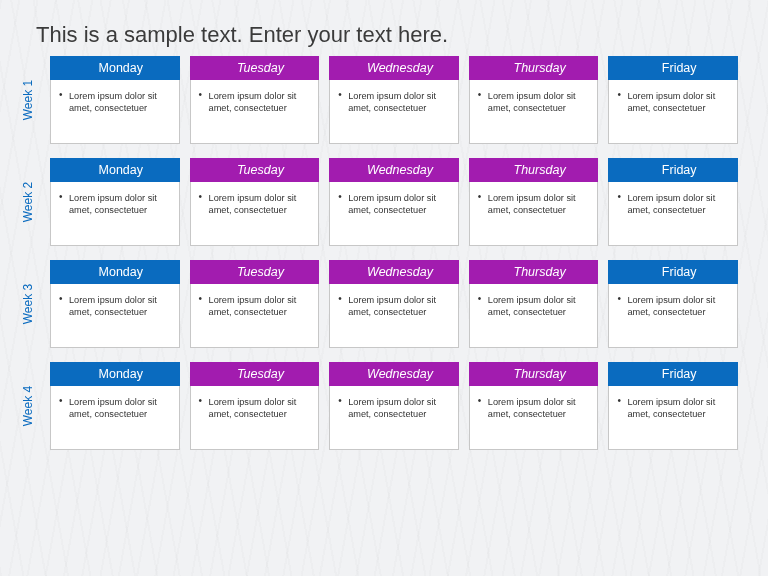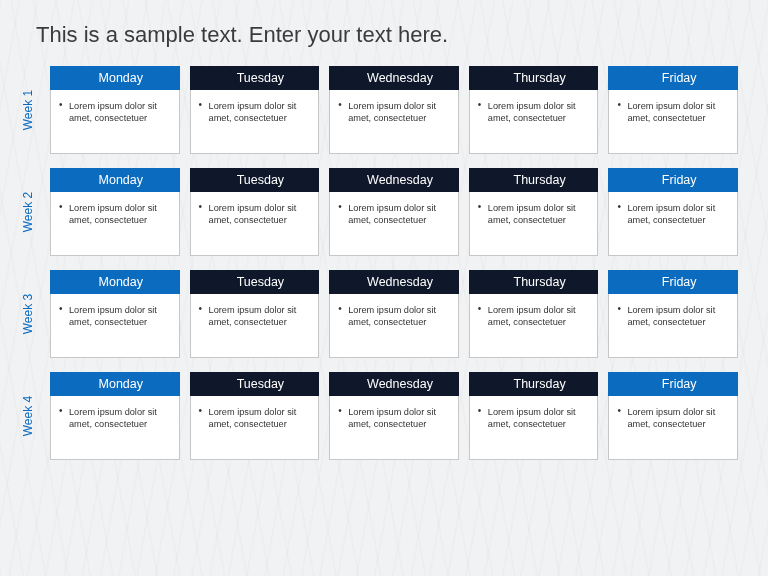--- a/index.html
+++ b/index.html
@@ -19,21 +19,21 @@
   }
   .page {
     position: relative;
     padding: 22px 30px 18px 30px;
     width: 100%; height: 100%;
   }
   .title {
     font-size: 22px;
     color: #3b3b3b;
     font-weight: 400;
-    margin-bottom: 18px;
+    margin-bottom: 8px;
     margin-left: 6px;
   }
   .weeks {
     display: flex;
     flex-direction: column;
     gap: 14px;
     margin-left: 20px;
   }
   .week-row {
     position: relative;
@@ -62,21 +62,21 @@
   .day-head {
     height: 24px;
     line-height: 24px;
     text-align: center;
     color: #fff;
     font-size: 12.5px;
     font-weight: 400;
     padding-left: 12px;
   }
   .day-head.blue { background: #0a6bbf; }
-  .day-head.gray { background: #0f172a; }
+  .day-head.gray { background: #a21caf; font-style: italic; }
   .day-body {
     background: #fff;
     border: 1px solid #c7c7c7;
     border-top: none;
     height: 64px;
     padding: 10px 16px 8px 18px;
     position: relative;
   }
   .day-body::before {
     content: "•";

